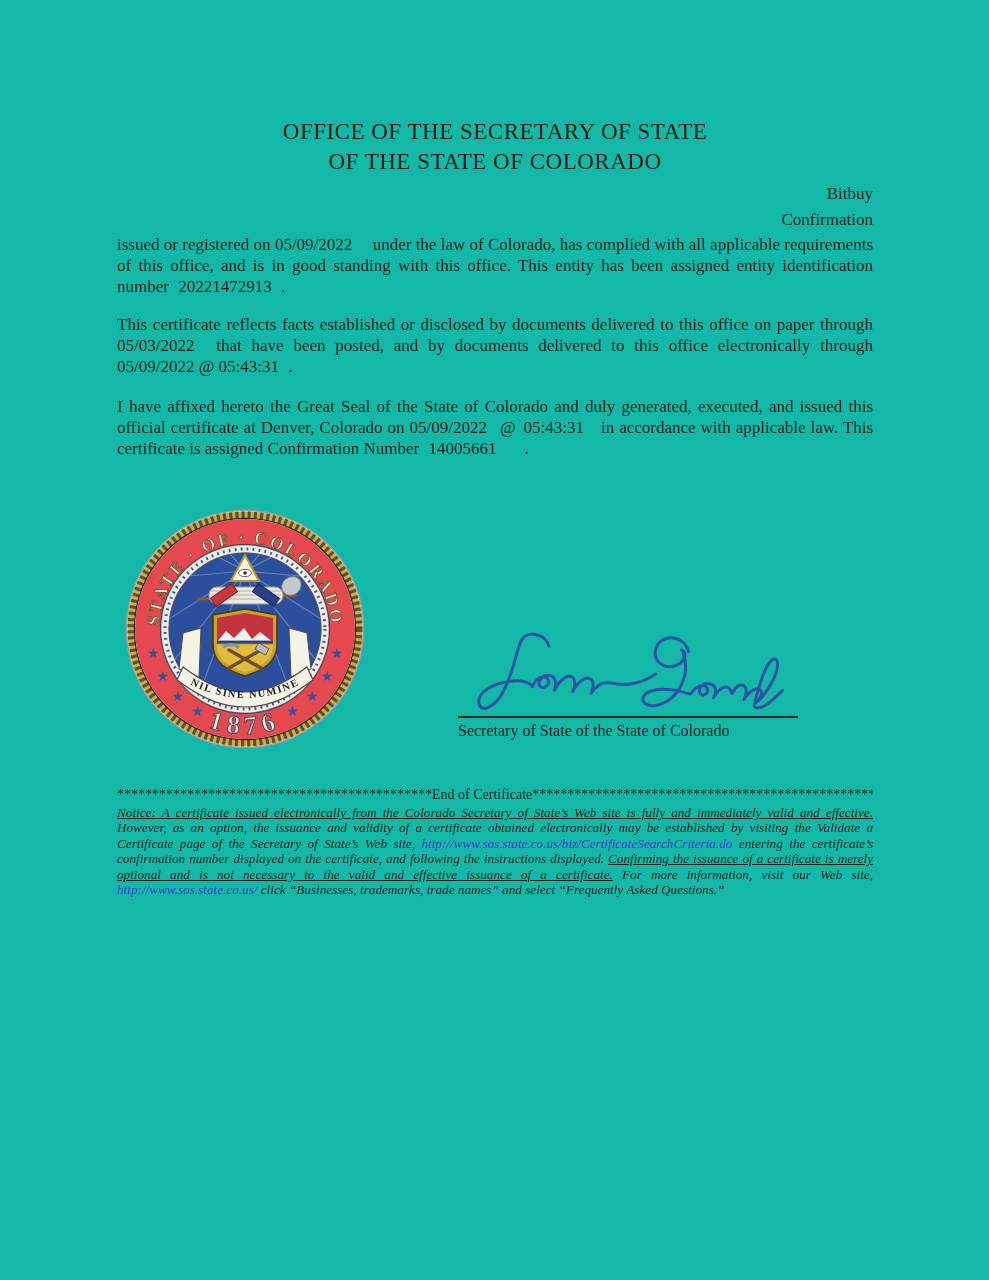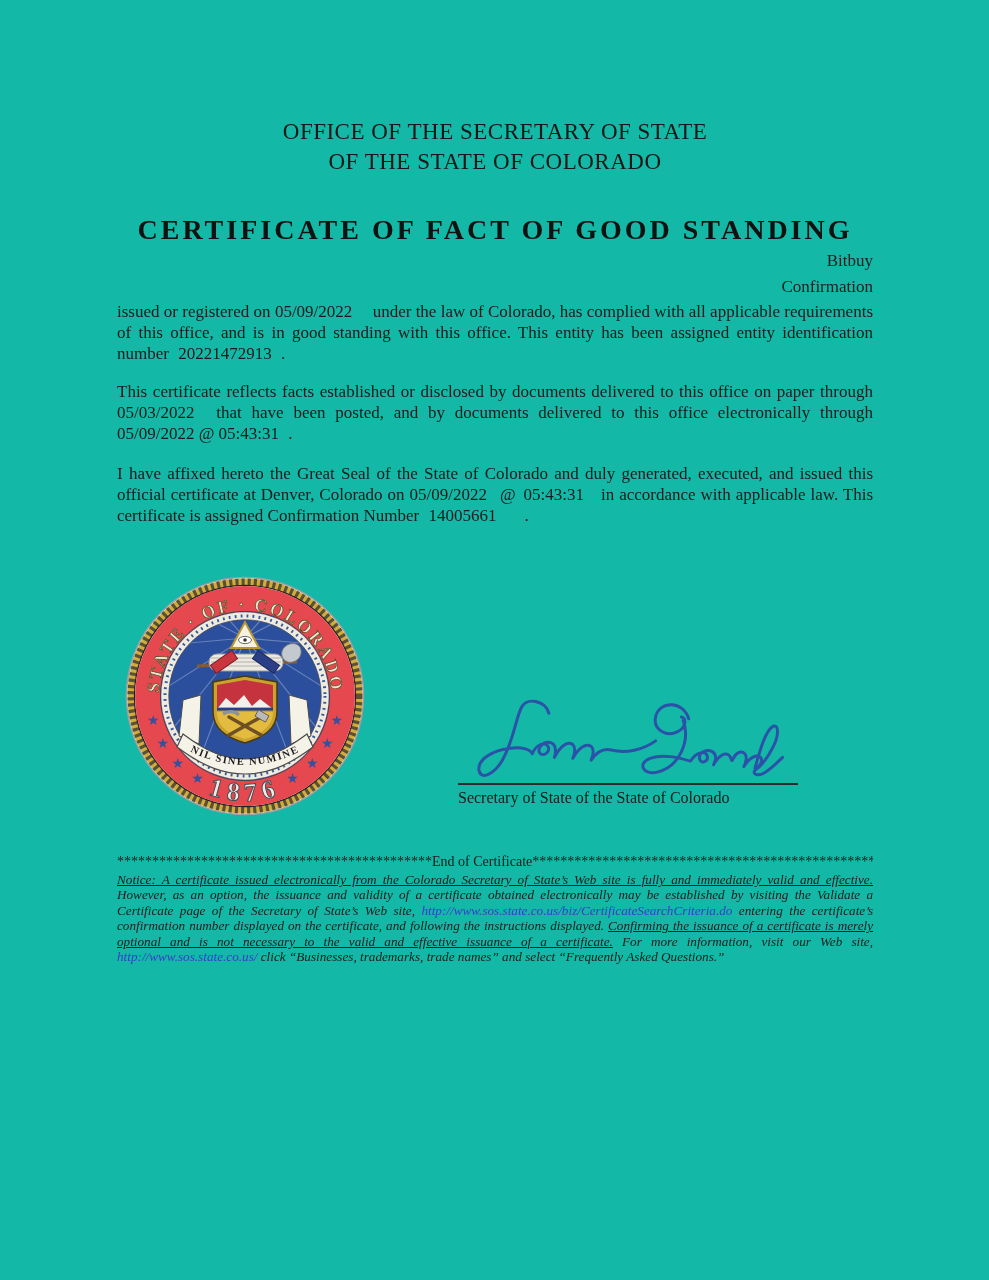--- a/index.html
+++ b/index.html
@@ -46,21 +46,20 @@
 <body>
 
 <div class="page">
   <div class="content">
 
     <div class="doc-header">
       <div>OFFICE OF THE SECRETARY OF STATE</div>
       <div>OF THE STATE OF COLORADO</div>
     </div>
 
-    <div class="doc-title">CERTIFICATE OF FACT OF GOOD STANDING</div>
 
 
     <div class="centered-line entity-name">Bitbuy</div>
     <div class="centered-line entity-type">Confirmation</div>
 
     <p class="para p-formed"><span>issued or registered on</span> <span class="pad-r-lg">05/09/2022</span> <span>under the law of Colorado, has complied with all applicable requirements of this office, and is in good standing with this office.  This entity has been assigned entity identification number</span> <span class="pad-l-sm">20221472913</span> <span class="pad-l-sm">.</span></p>
 
     <p class="para p-reflects"><span>This certificate reflects facts established or disclosed by documents delivered to this office on paper through</span> <span class="pad-r-md">05/03/2022</span> <span>that have been posted, and by documents delivered to this office electronically through</span> <span>05/09/2022</span> <span>@</span> <span>05:43:31</span> <span class="pad-l-sm">.</span></p>
 
     <p class="para p-seal"><span>I have affixed hereto the Great Seal of the State of Colorado and duly generated, executed, and issued this official certificate at Denver, Colorado on</span> <span>05/09/2022</span> <span class="pad-lr">@</span><span class="pad-r-md">05:43:31</span> <span>in accordance with applicable law. This certificate is assigned Confirmation Number</span> <span class="pad-l-sm">14005661</span><span class="pad-l-xl">.</span></p>

